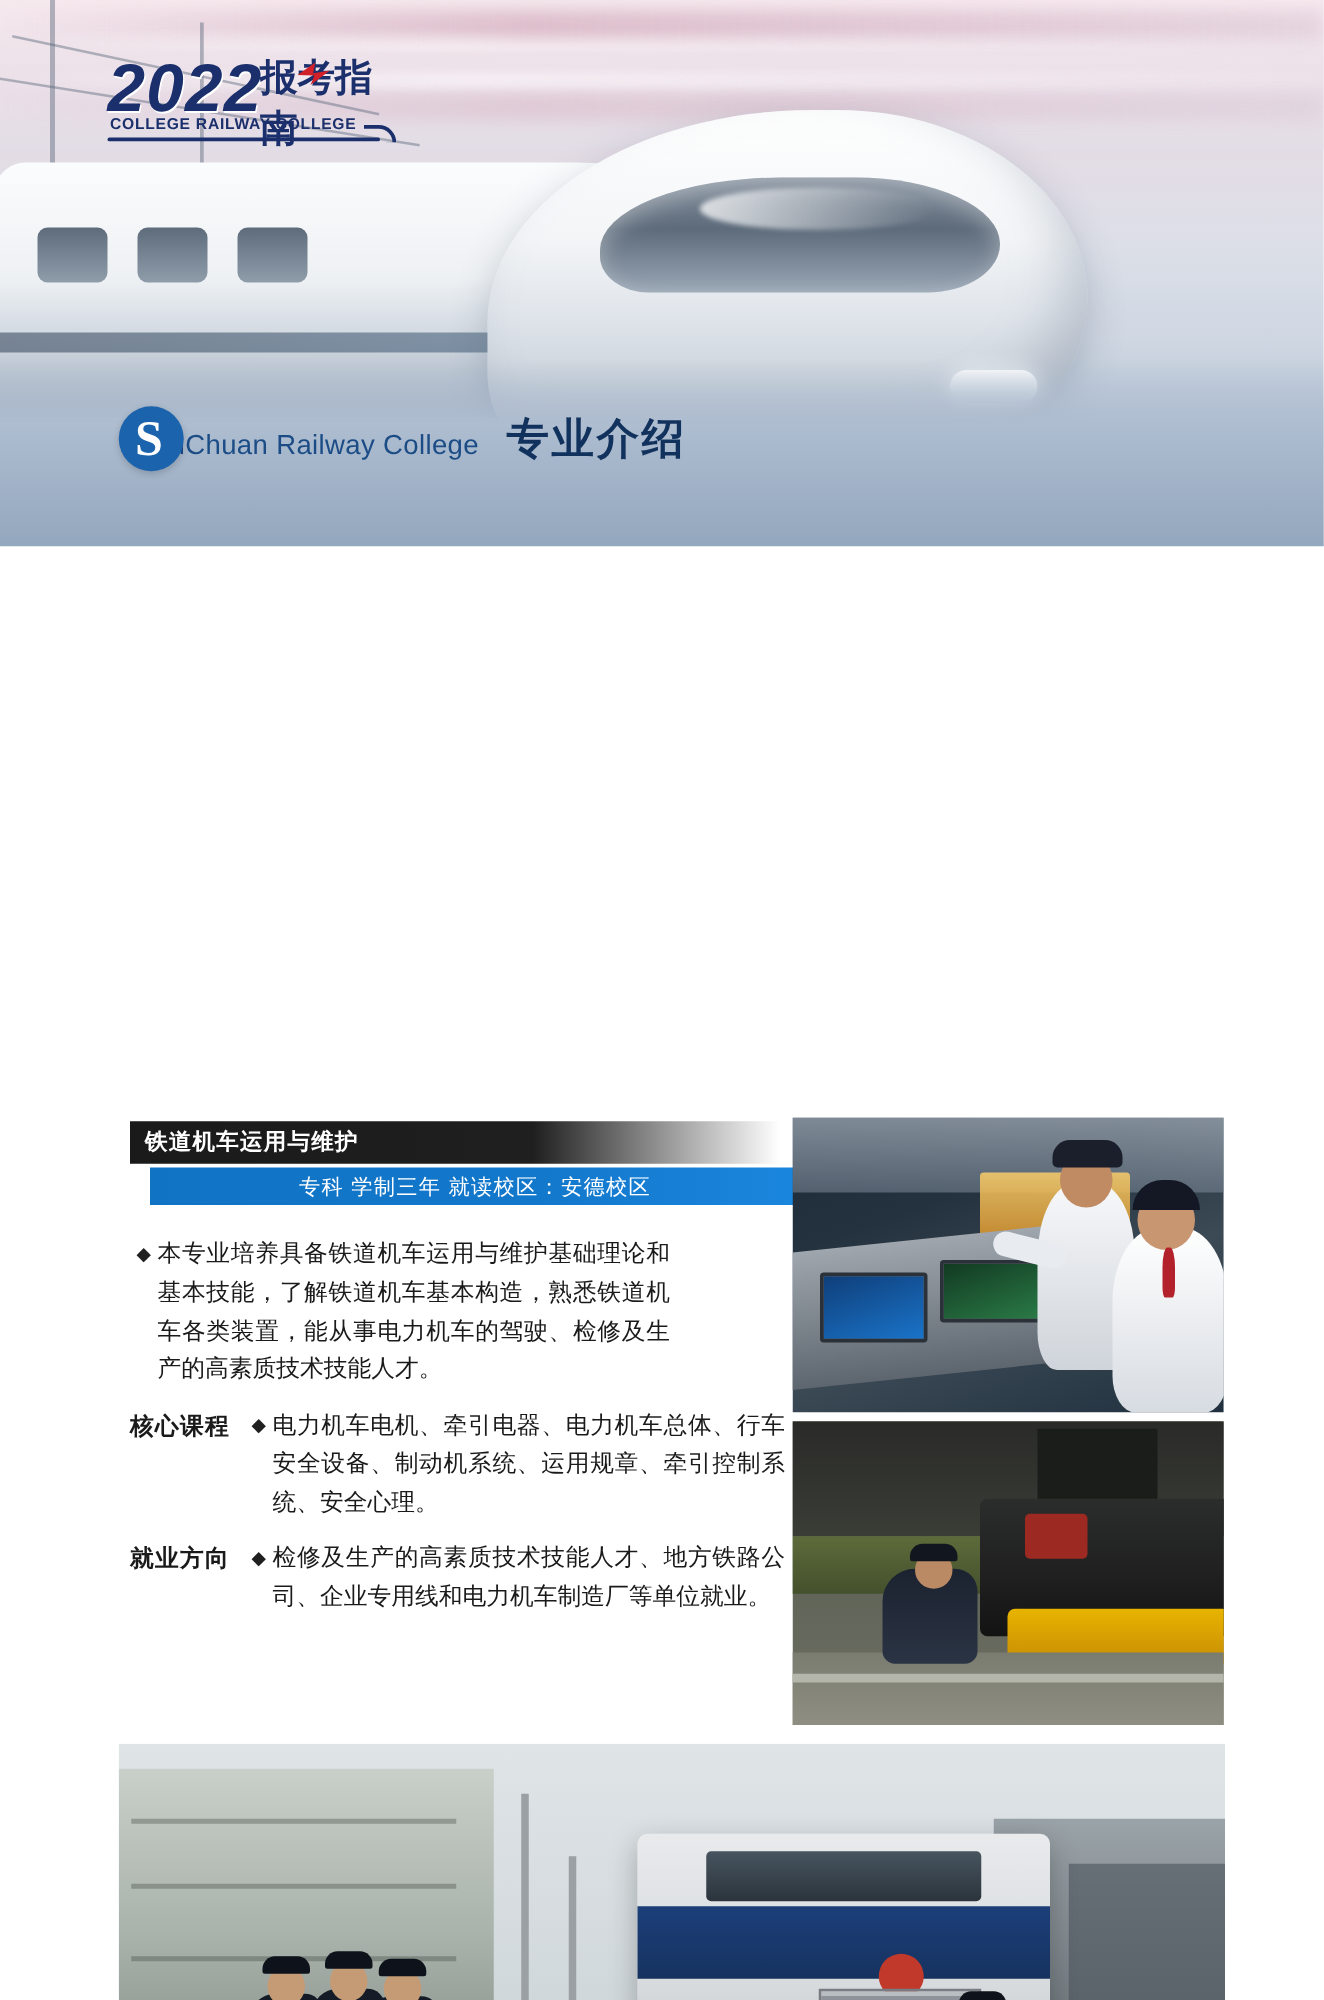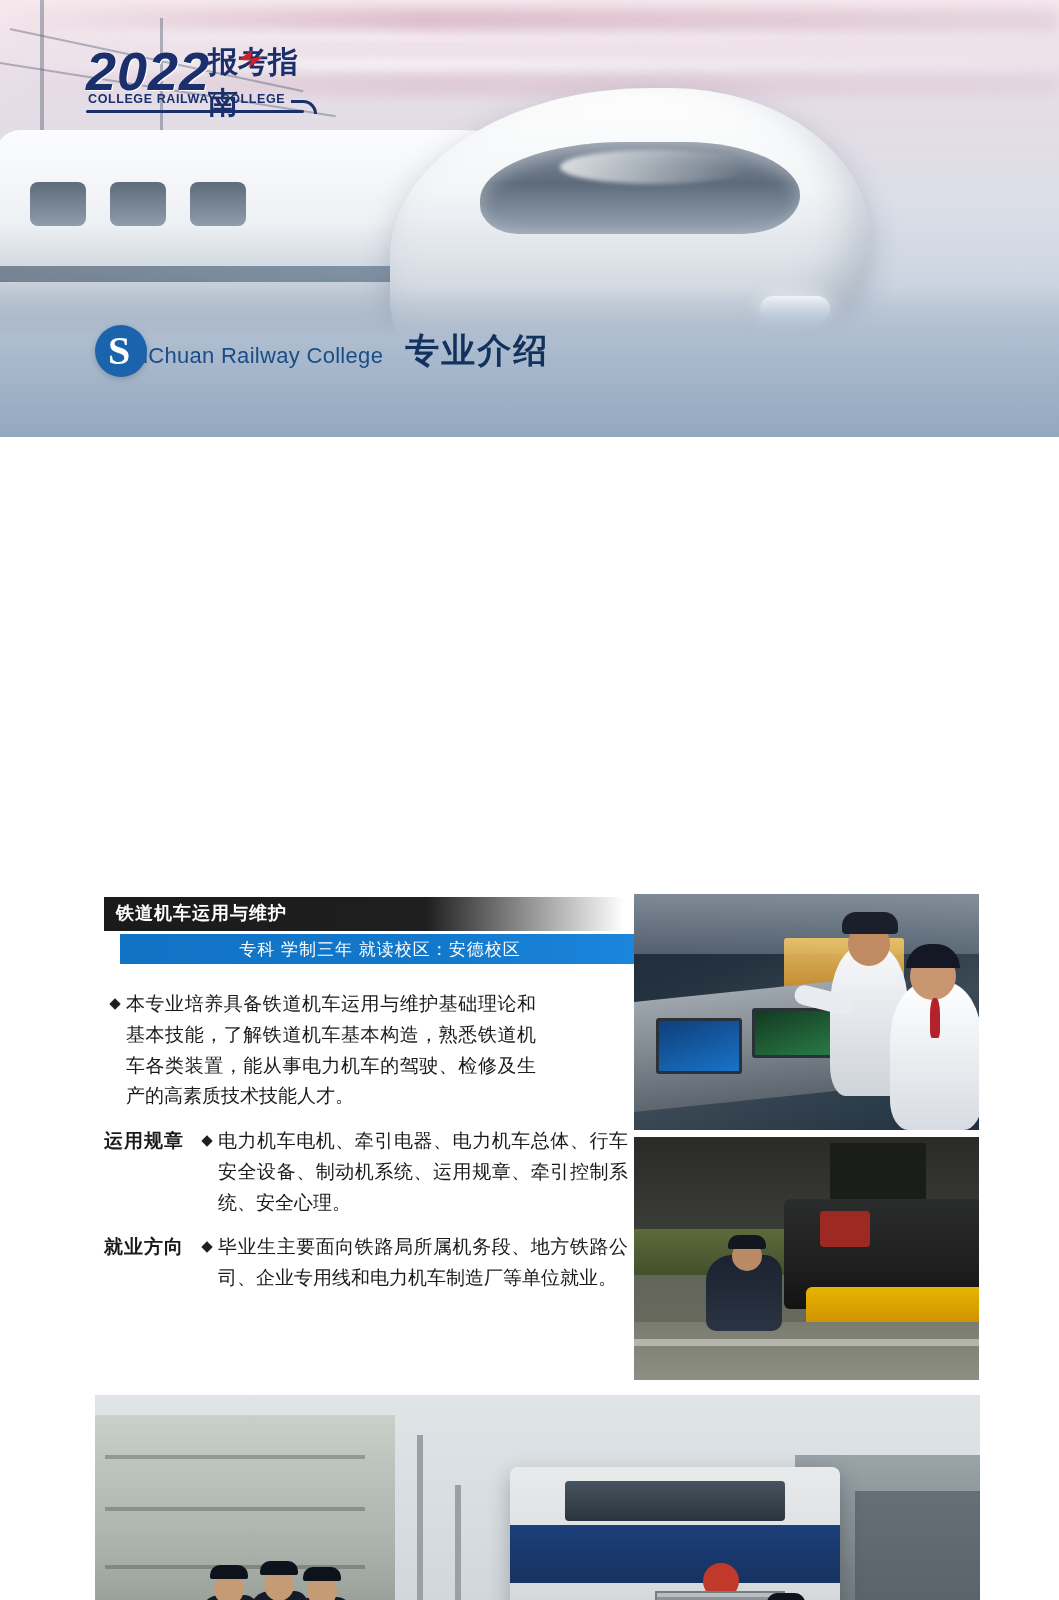--- a/index.html
+++ b/index.html
@@ -307,29 +307,29 @@
   <div class="major-sub">专科  学制三年  就读校区：安德校区</div>
 
   <div class="info-list">
 
     <div class="info-row">
       <div class="info-arrow">◆</div>
       <div class="info-text">本专业培养具备铁道机车运用与维护基础理论和基本技能，了解铁道机车基本构造，熟悉铁道机车各类装置，能从事电力机车的驾驶、检修及生产的高素质技术技能人才。</div>
     </div>
 
     <div class="info-row">
-      <div class="info-label">运用规章</div>
+      <div class="info-label">核心课程</div>
       <div class="info-arrow">◆</div>
       <div class="info-text">电力机车电机、牵引电器、电力机车总体、行车安全设备、制动机系统、运用规章、牵引控制系统、安全心理。</div>
     </div>
 
     <div class="info-row">
       <div class="info-label">就业方向</div>
       <div class="info-arrow">◆</div>
-      <div class="info-text">毕业生主要面向铁路局所属机务段、地方铁路公司、企业专用线和电力机车制造厂等单位就业。</div>
+      <div class="info-text">检修及生产的高素质技术技能人才、地方铁路公司、企业专用线和电力机车制造厂等单位就业。</div>
     </div>
 
   </div>
 
   <div class="photo photo-cab">
     <div class="cab-bg">
       <div class="cab-win"></div>
       <div class="cab-amber"></div>
       <div class="cab-desk"></div>
       <div class="cab-screen"></div>

